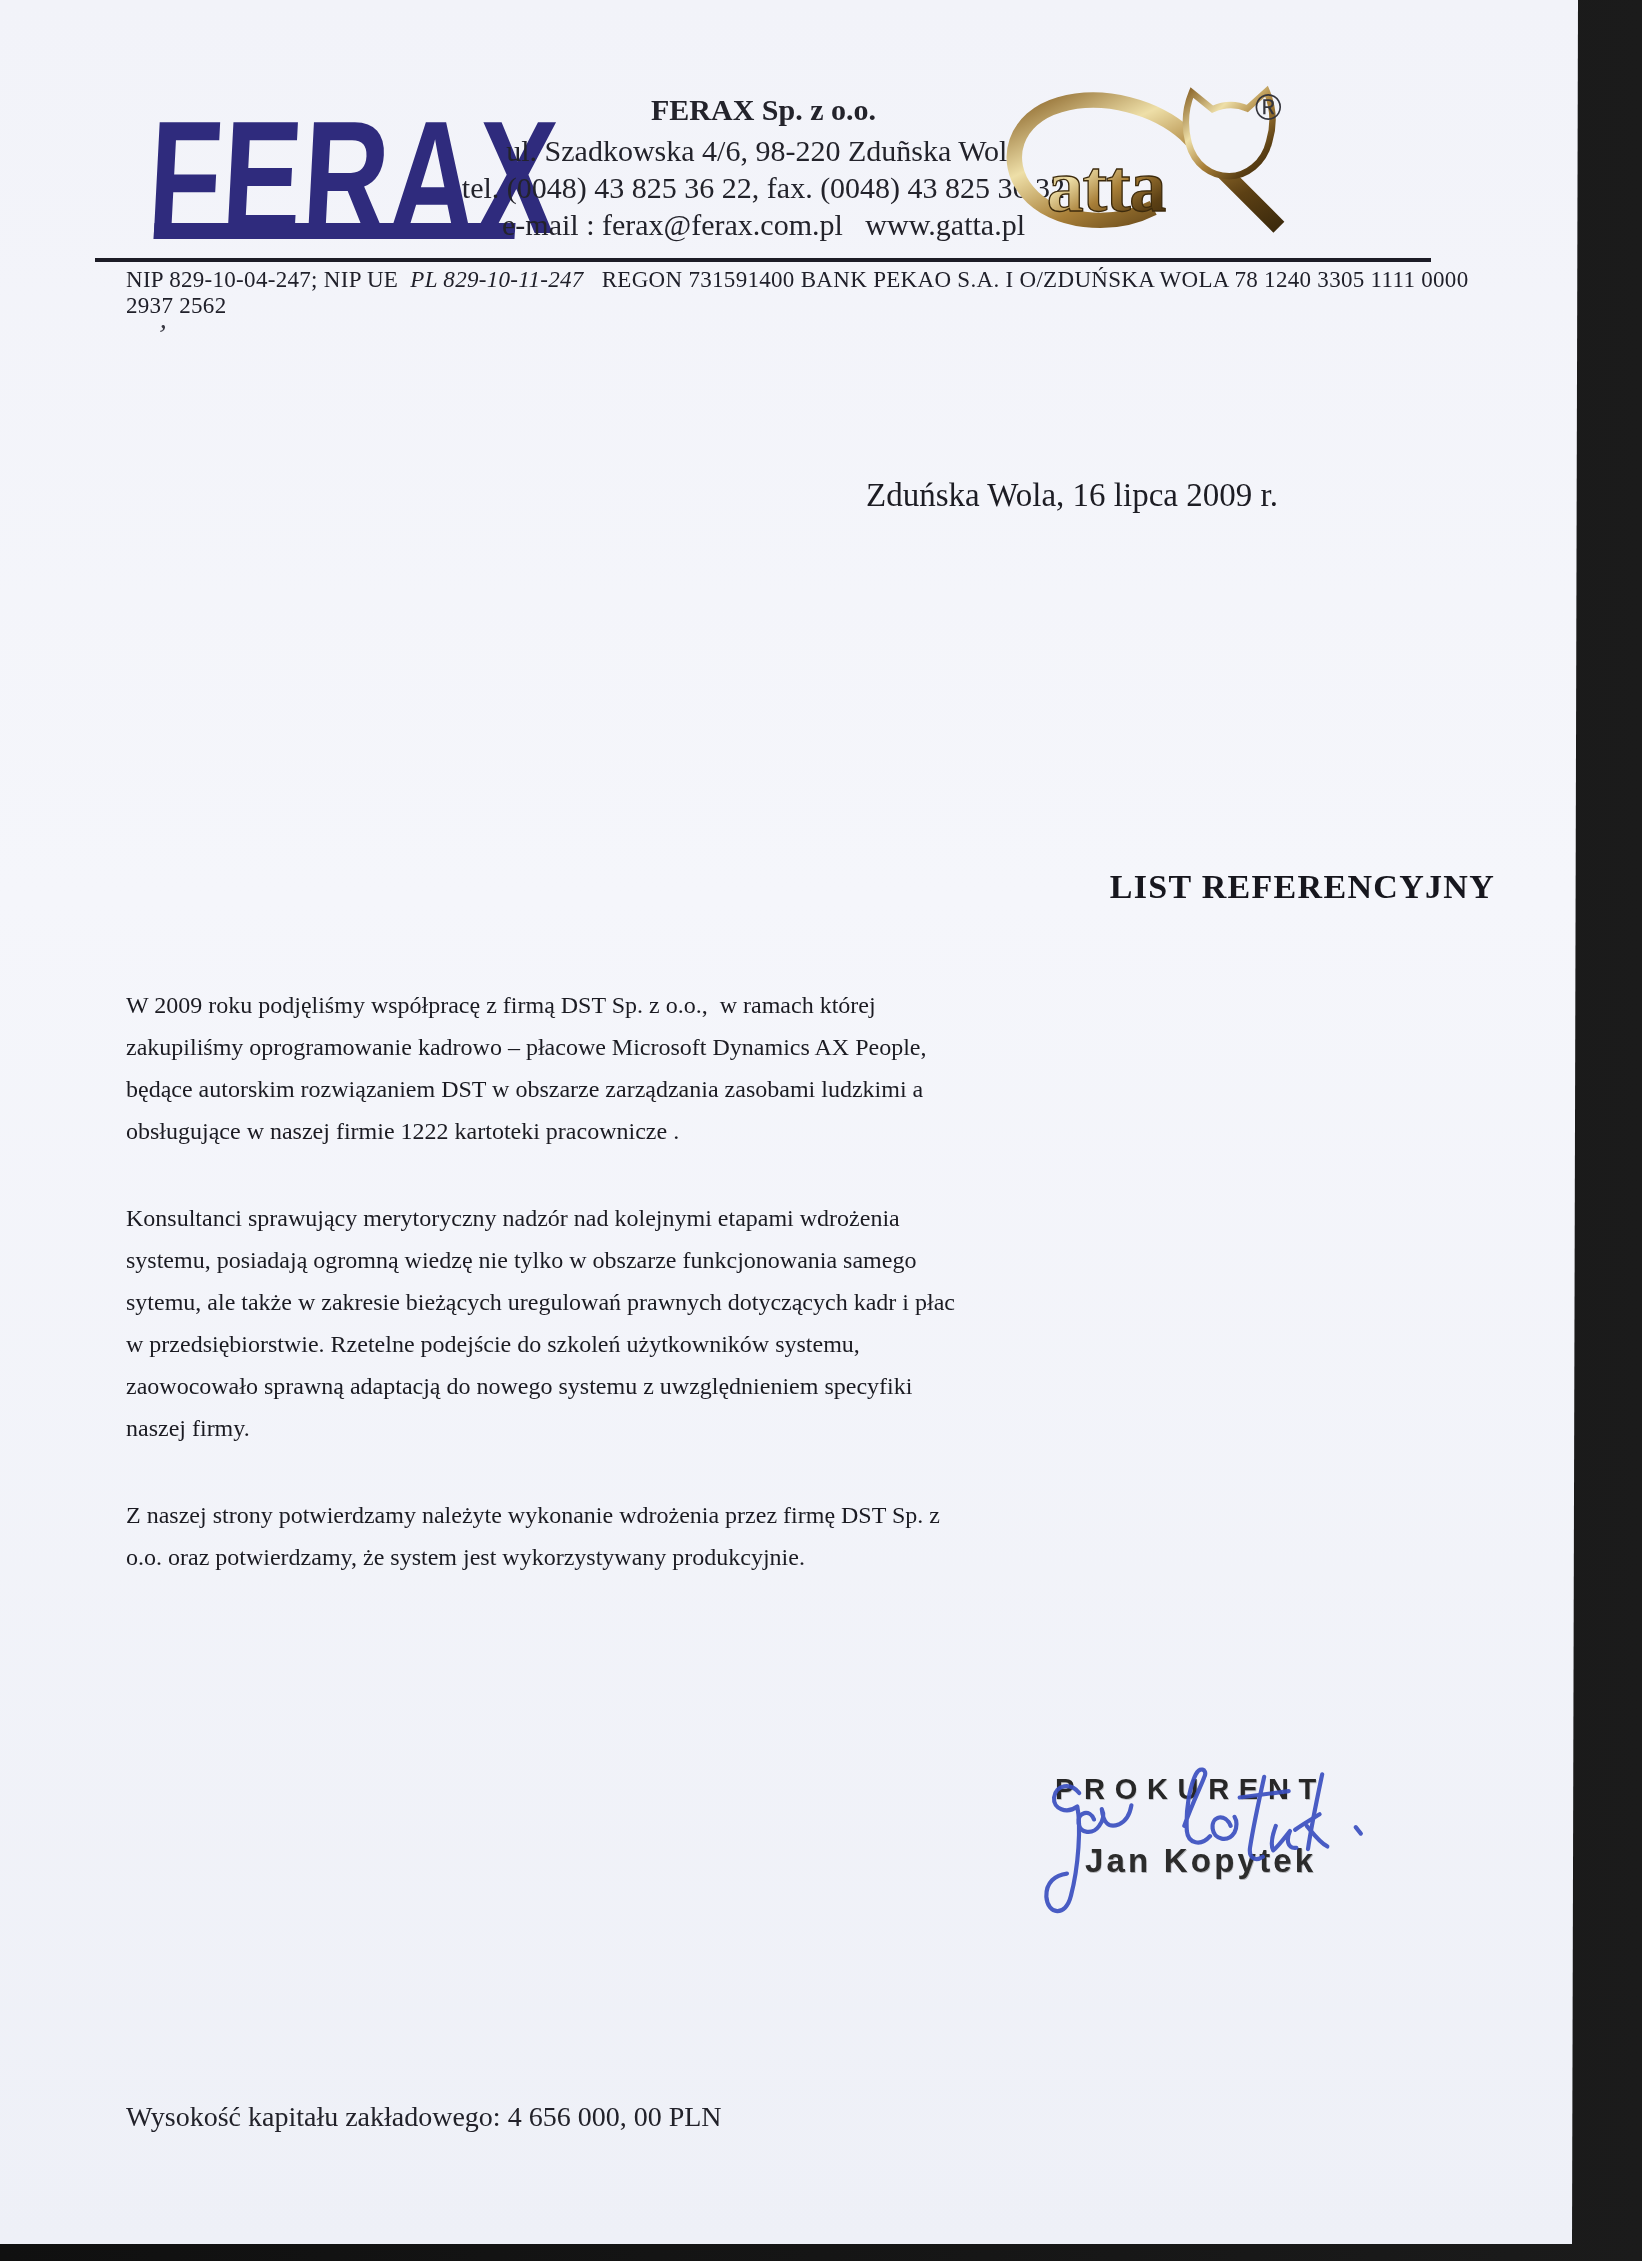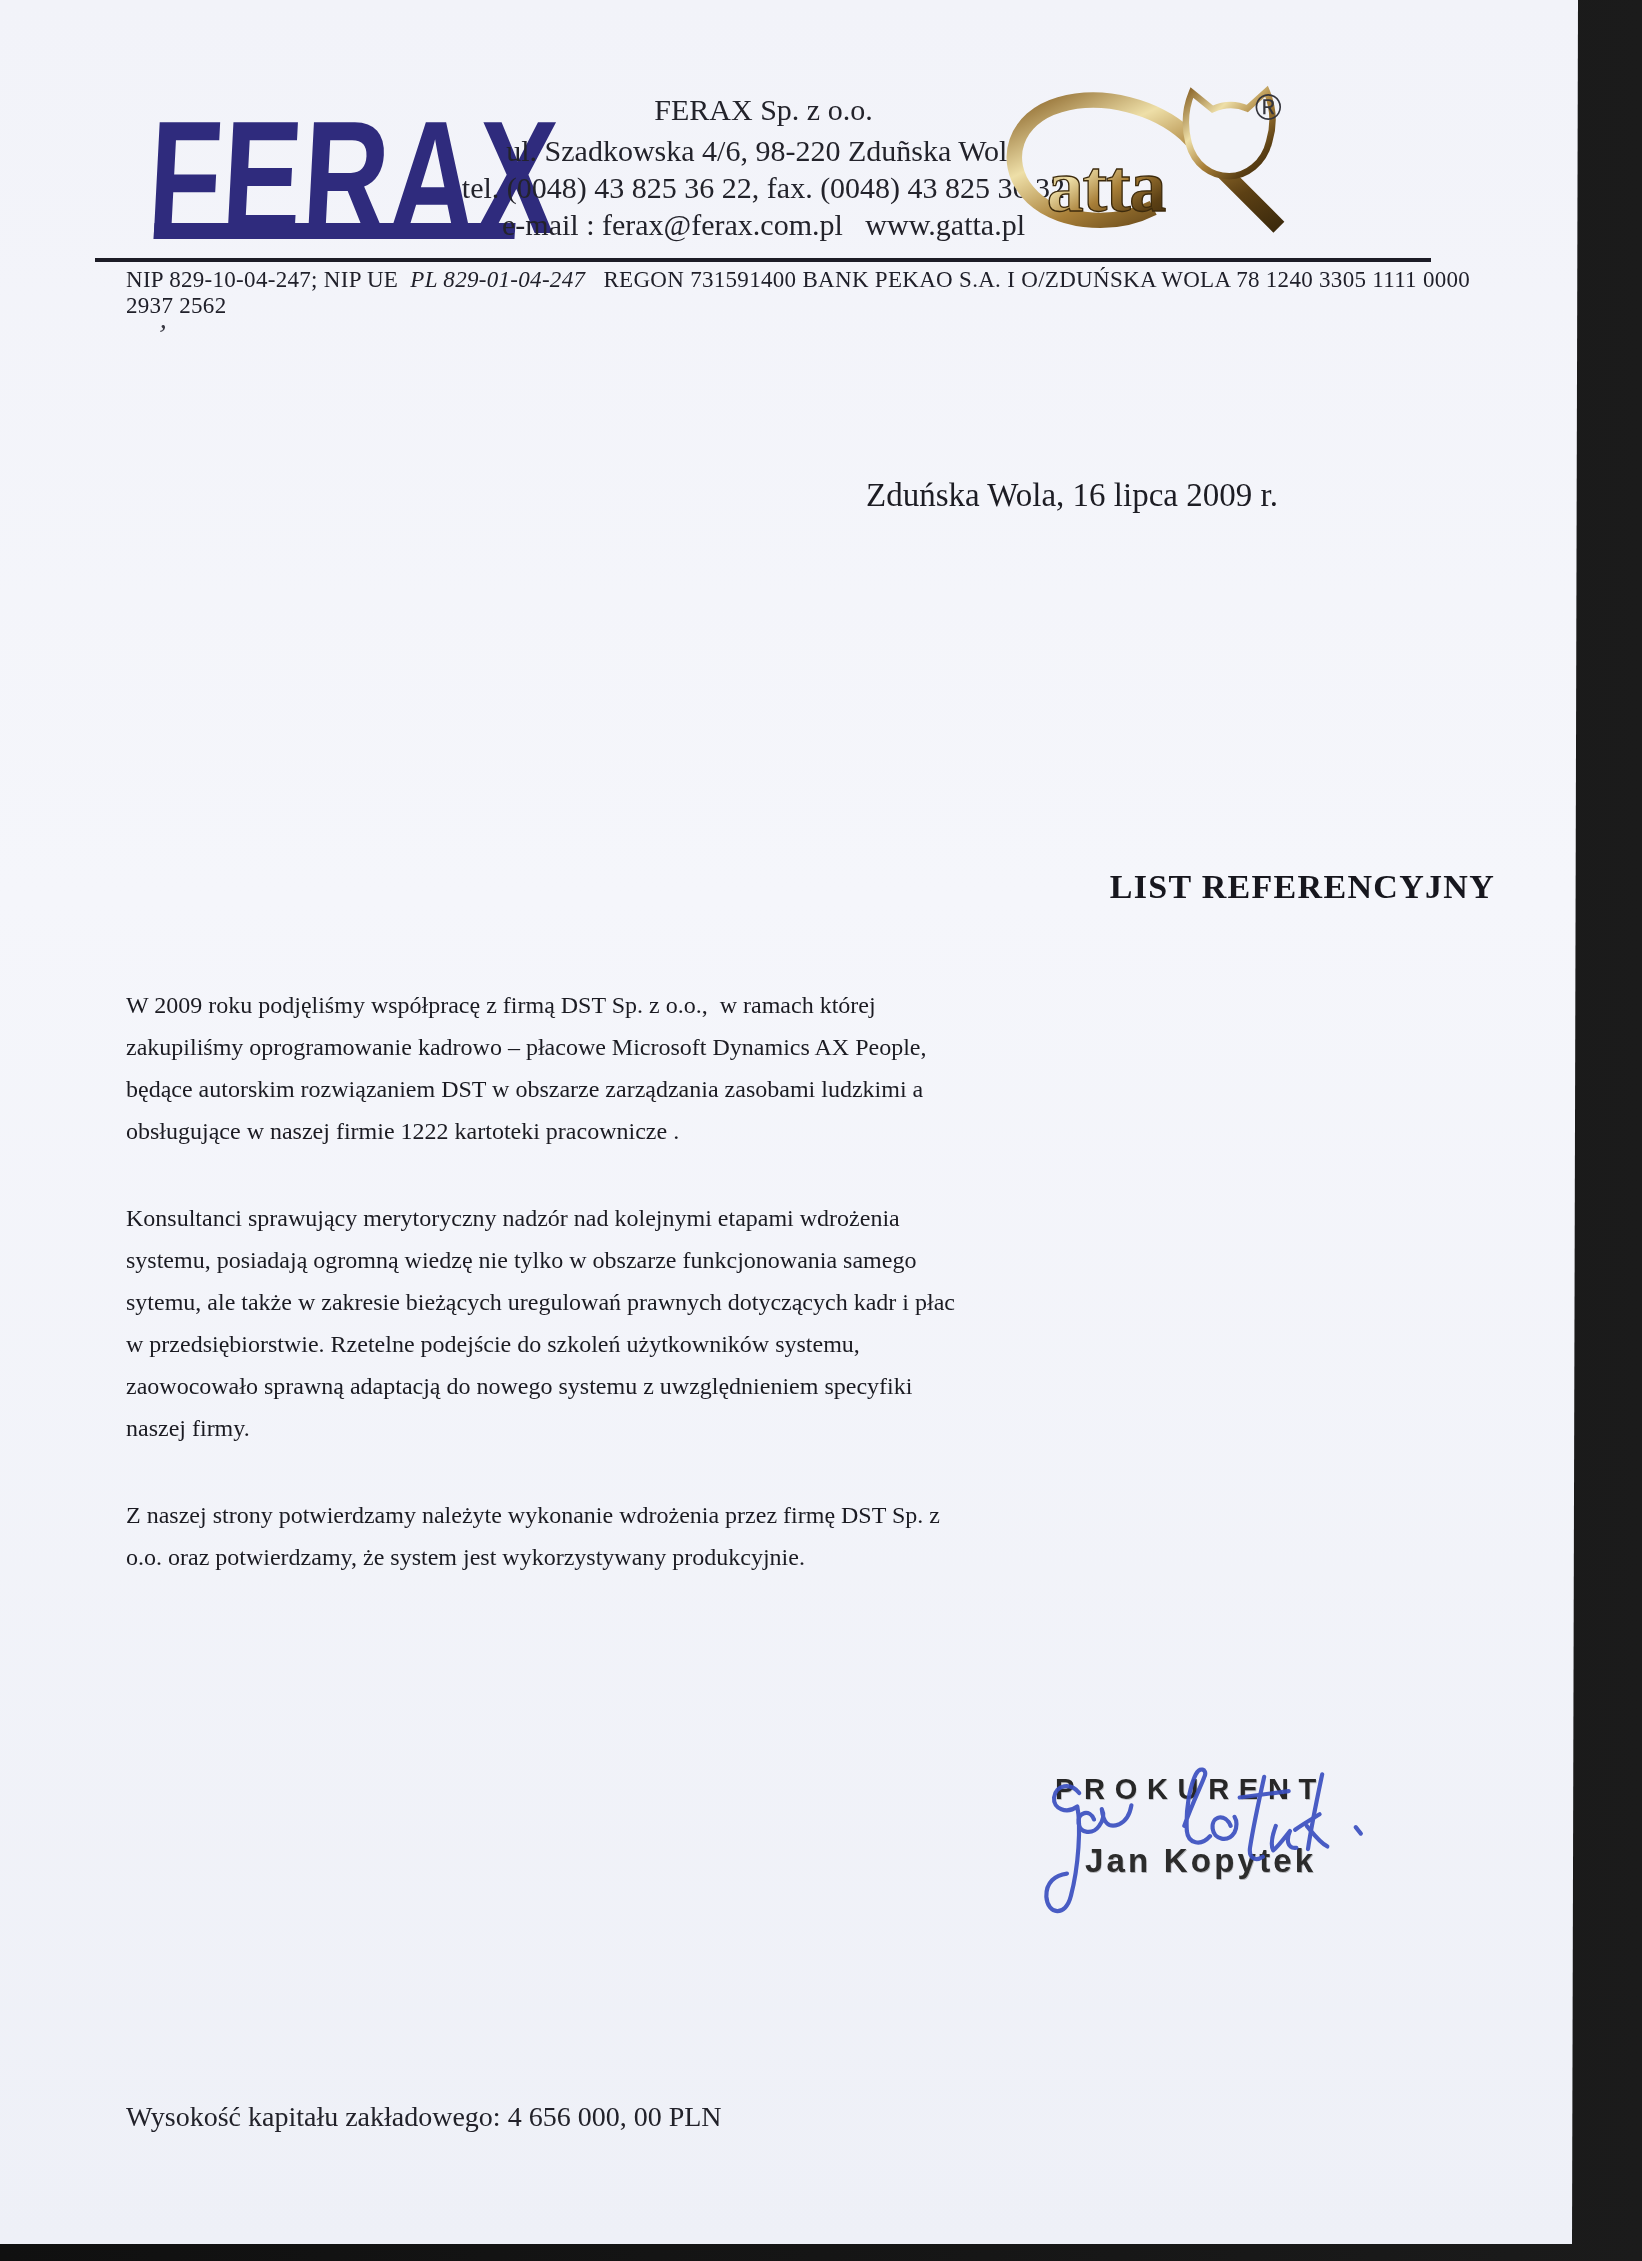--- a/index.html
+++ b/index.html
@@ -23,21 +23,21 @@
     font-size:161px;line-height:1;letter-spacing:1.3px;color:#2f2b7d;
     transform:scaleX(0.74) skewX(-4deg);transform-origin:0 0;
   }
   .ferax-bar{position:absolute;left:1.3px;top:126px;width:361px;height:15.5px;background:#2f2b7d;transform:skewX(-4deg);}
   .stray-mark{position:absolute;left:161px;top:303px;font-size:28px;color:#3a3a44;transform:rotate(8deg);}
 
   .company-block{
     position:absolute;left:393px;top:91px;width:741px;text-align:center;
     font-size:30px;line-height:37px;color:#23232b;
   }
-  .company-name{font-weight:normal;font-size:30px;margin-bottom:3.9px;}
+  .company-name{font-weight:bold;font-size:30px;margin-bottom:3.9px;}
 
   .gatta-logo{position:absolute;left:992px;top:82px;width:303px;height:155px;}
 
   .header-divider{position:absolute;left:95px;top:258px;width:1336px;height:3.9px;background:#1c1c26;}
   .registry-line{
     position:absolute;left:126px;top:267px;width:1353px;
     font-size:23px;color:#20202a;letter-spacing:0.3px;
   }
   .registry-line .it{font-style:italic;}
 
@@ -94,21 +94,21 @@
         <stop offset="1" stop-color="#3c2a0c"></stop>
       </linearGradient>
     </defs>
     <path d="M 250,195 C 185,228 95,218 55,170 C 15,122 35,55 105,35 C 175,15 255,40 300,80 L 445,225" fill="none" stroke="url(#gold)" stroke-width="24"></path>
     <path d="M 305,95 C 298,68 300,40 310,16 L 342,42 C 360,34 380,34 396,41 L 426,14 C 436,38 438,66 430,92 C 422,126 394,146 368,146 C 340,146 314,128 305,95 Z" fill="#f2f3f9" stroke="url(#gold)" stroke-width="10"></path>
     <text x="85" y="200" font-family="Liberation Serif, serif" font-weight="bold" font-size="115" fill="url(#gold)" stroke="#3c2a0c" stroke-width="2" letter-spacing="-2">atta</text>
     <text x="408" y="58" font-family="Liberation Sans, sans-serif" font-size="56" fill="#35353d">®</text>
   </svg>
 
   <div class="header-divider"></div>
-  <div class="registry-line"><span class="pre">NIP 829-10-04-247; NIP UE  </span><span class="pre it">PL 829-01-04-247</span><span class="pre">   REGON 731591400 BANK PEKAO S.A. I O/ZDUŃSKA WOLA 78 1240 3305 1111 0000 2937 2562</span></div>
+  <div class="registry-line"><span class="pre">NIP 829-10-04-247; NIP UE  </span><span class="pre it">PL 829-10-11-247</span><span class="pre">   REGON 731591400 BANK PEKAO S.A. I O/ZDUŃSKA WOLA 78 1240 3305 1111 0000 2937 2562</span></div>
 
   <div class="dateline">Zduńska Wola, 16 lipca 2009 r.</div>
 
   <div class="letter-title">LIST REFERENCYJNY</div>
 
   <div class="letter-body">
     <p class="pre">W 2009 roku podjęliśmy współpracę z firmą DST Sp. z o.o.,  w ramach której
 zakupiliśmy oprogramowanie kadrowo – płacowe Microsoft Dynamics AX People,
 będące autorskim rozwiązaniem DST w obszarze zarządzania zasobami ludzkimi a
 obsługujące w naszej firmie 1222 kartoteki pracownicze .</p>

